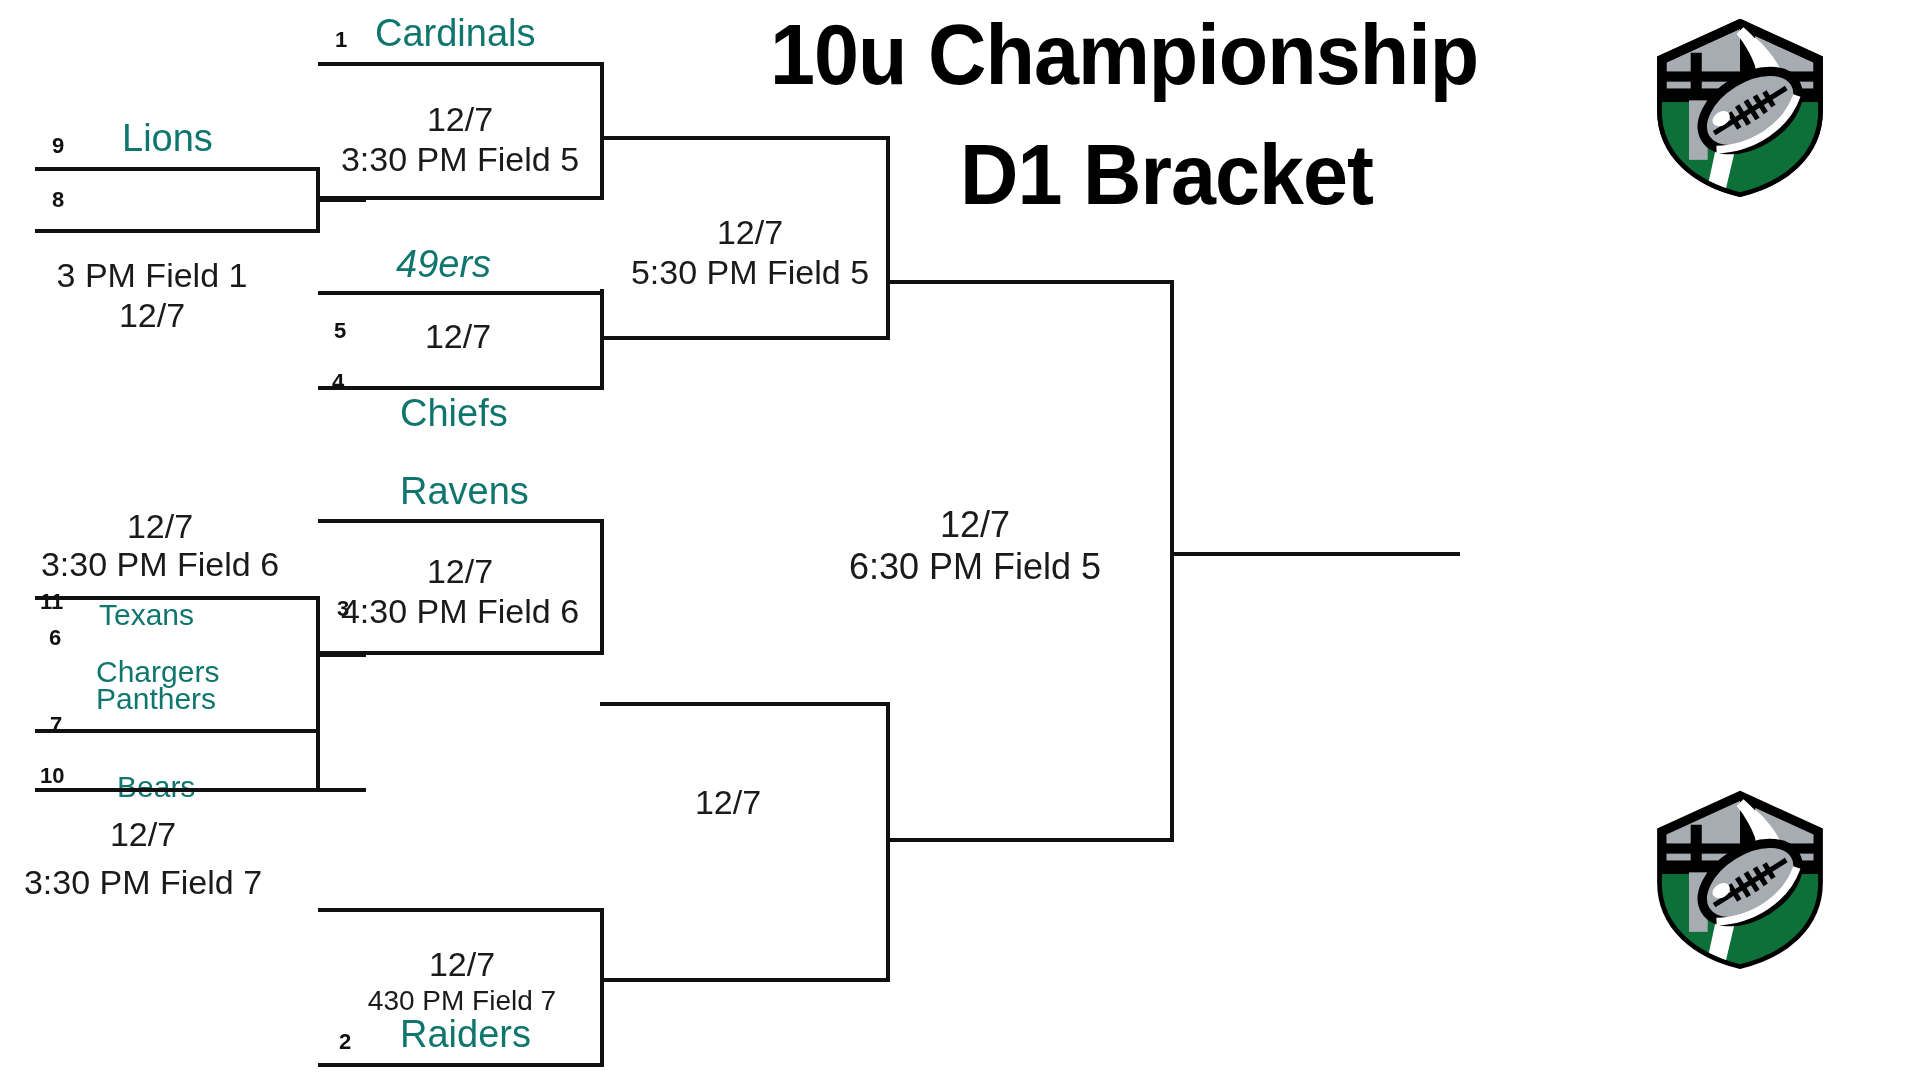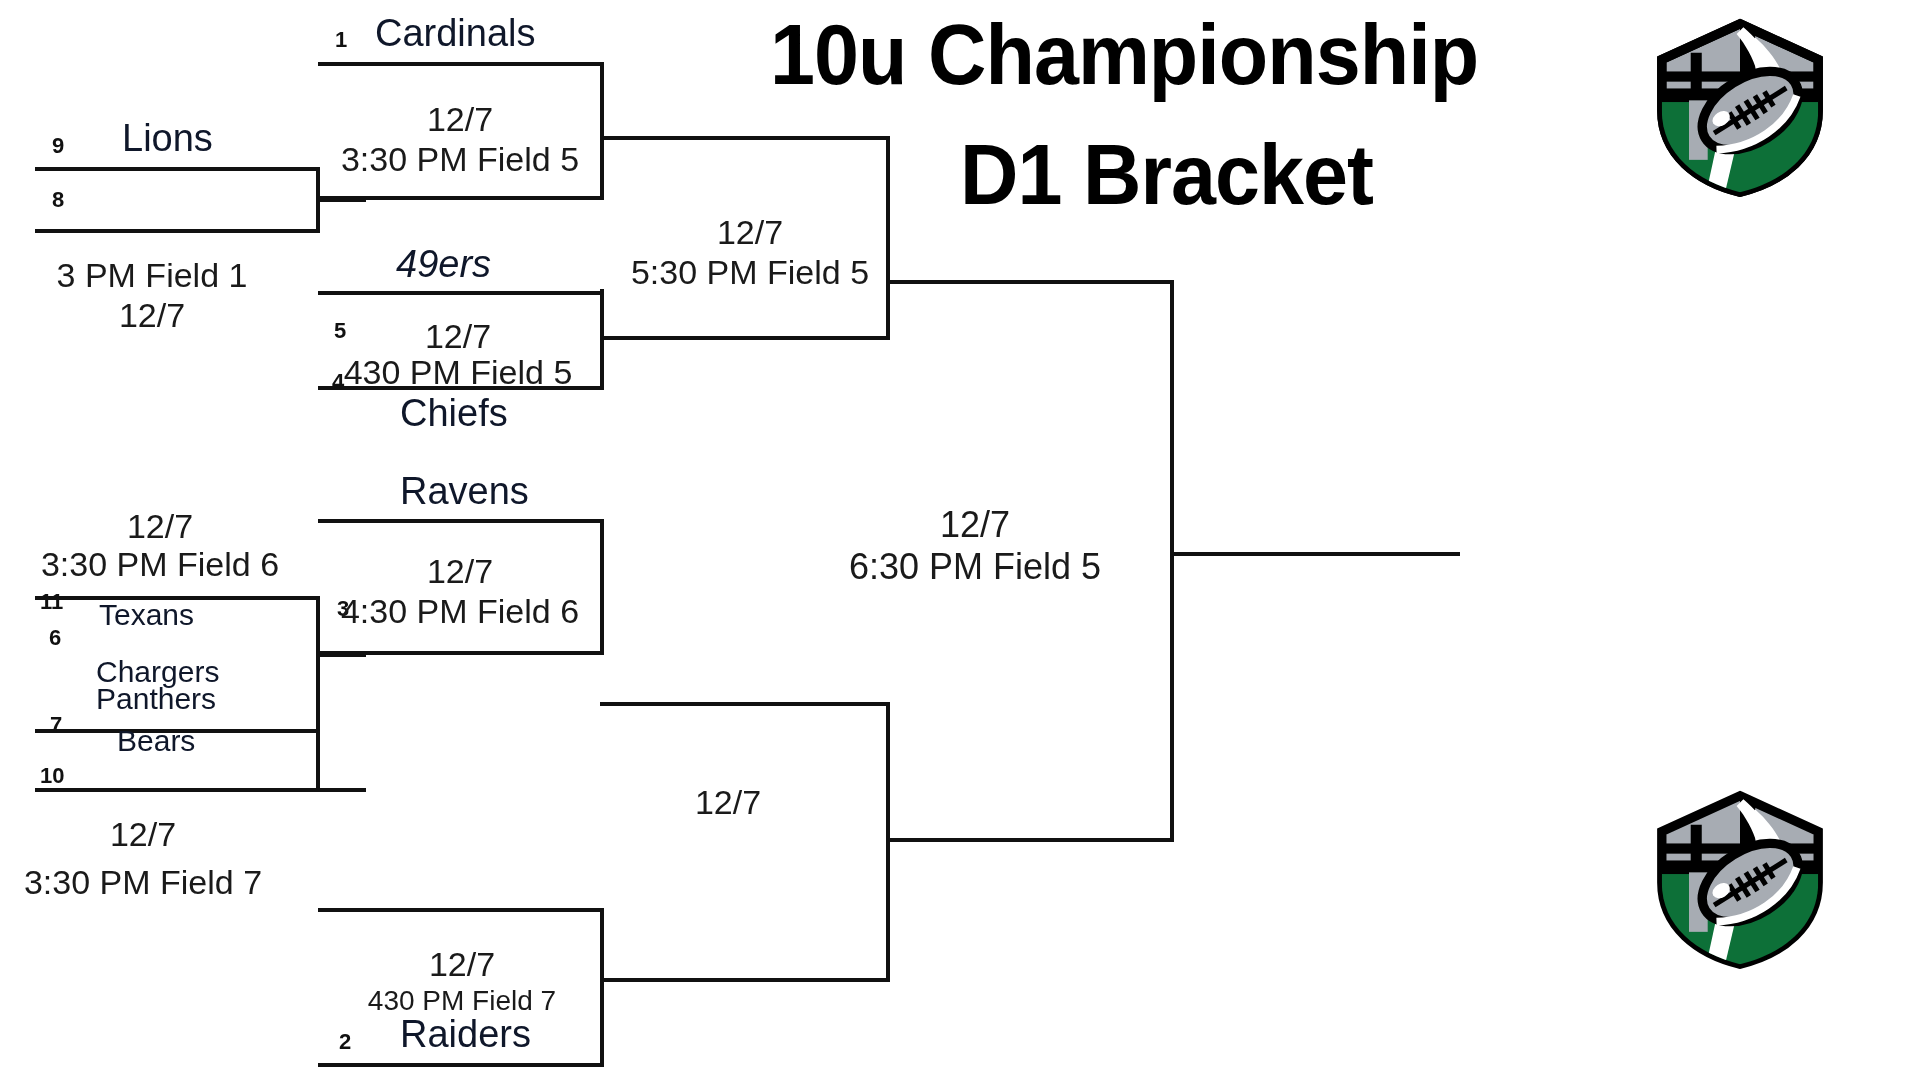--- a/index.html
+++ b/index.html
@@ -4,21 +4,21 @@
 <style>
   html,body{margin:0;padding:0;background:#ffffff;}
   body{width:1920px;height:1080px;overflow:hidden;font-family:"Liberation Sans",sans-serif;color:#111111;}
   #stage{position:relative;width:1920px;height:1080px;background:#ffffff;}
 
   
   .hline{position:absolute;background:#111111;height:4px;}
   .vline{position:absolute;background:#111111;width:4px;}
 
   
-  .txt{position:absolute;white-space:nowrap;font-family:"Liberation Sans",sans-serif;color:#0f172a;}
+  .txt{position:absolute;white-space:nowrap;font-family:"Liberation Sans",sans-serif;color:#0f766e;}
   .team{font-size:38px;font-weight:400;letter-spacing:0px;}
   .team-sm{font-size:30px;font-weight:400;}
   .seed{font-size:22px;font-weight:700;color:#111;}
   .info{font-size:34px;font-weight:400;color:#1a1a1a;line-height:1.12;text-align:center;}
   .info-sm{font-size:28px;font-weight:400;color:#1a1a1a;line-height:1.12;text-align:center;}
   .info2{font-size:36px;font-weight:400;color:#1a1a1a;line-height:1.12;text-align:center;}
   .ctr{transform:translateX(-50%);text-align:center;}
 
   
   .title{position:absolute;white-space:nowrap;font-family:"Liberation Sans",sans-serif;
@@ -115,21 +115,20 @@
 
   <div class="txt seed" style="left:334px;top:318px;">5</div>
   <div class="txt team" style="left:396px;top:243px;font-style:italic;">49ers</div>
   <div class="hline" style="left:318px;top:291px;width:286px;"></div>
 
   <div class="txt seed" style="left:332px;top:369px;">4</div>
   <div class="txt team" style="left:400px;top:392px;">Chiefs</div>
   <div class="hline" style="left:318px;top:386px;width:286px;"></div>
   <div class="vline" style="left:600px;top:289px;height:100px;"></div>
   <div class="txt info ctr" style="left:458px;top:317px;">12/7</div>
-  <div class="txt info ctr" style="left:458px;top:353px;">430 PM Field 5</div>
 
   <div class="hline" style="left:600px;top:136px;width:290px;"></div>
   <div class="hline" style="left:600px;top:336px;width:290px;"></div>
   <div class="vline" style="left:886px;top:136px;height:204px;"></div>
   <div class="txt info ctr" style="left:750px;top:213px;">12/7</div>
   <div class="txt info ctr" style="left:750px;top:253px;">5:30 PM Field 5</div>
 
   <div class="hline" style="left:886px;top:280px;width:288px;"></div>
 
   <div class="txt seed" style="left:337px;top:596px;">3</div>
@@ -151,21 +150,21 @@
 
   <div class="hline" style="left:318px;top:651px;width:286px;"></div>
   <div class="vline" style="left:600px;top:519px;height:136px;"></div>
   <div class="txt info ctr" style="left:460px;top:552px;">12/7</div>
   <div class="txt info ctr" style="left:460px;top:592px;">4:30 PM Field 6</div>
 
   <div class="txt seed" style="left:50px;top:712px;">7</div>
   <div class="txt team-sm" style="left:96px;top:682px;">Panthers</div>
 
   <div class="txt seed" style="left:40px;top:763px;">10</div>
-  <div class="txt team-sm" style="left:117px;top:724px;">Bears</div>
+  <div class="txt team-sm" style="left:117px;top:770px;">Bears</div>
   <div class="hline" style="left:35px;top:788px;width:285px;"></div>
   <div class="vline" style="left:316px;top:729px;height:62px;"></div>
   <div class="hline" style="left:316px;top:788px;width:50px;"></div>
 
   <div class="txt info ctr" style="left:143px;top:815px;">12/7</div>
   <div class="txt info ctr" style="left:143px;top:863px;">3:30 PM Field 7</div>
 
   <div class="hline" style="left:318px;top:908px;width:286px;"></div>
   <div class="txt seed" style="left:339px;top:1029px;">2</div>
   <div class="txt team" style="left:400px;top:1013px;">Raiders</div>

